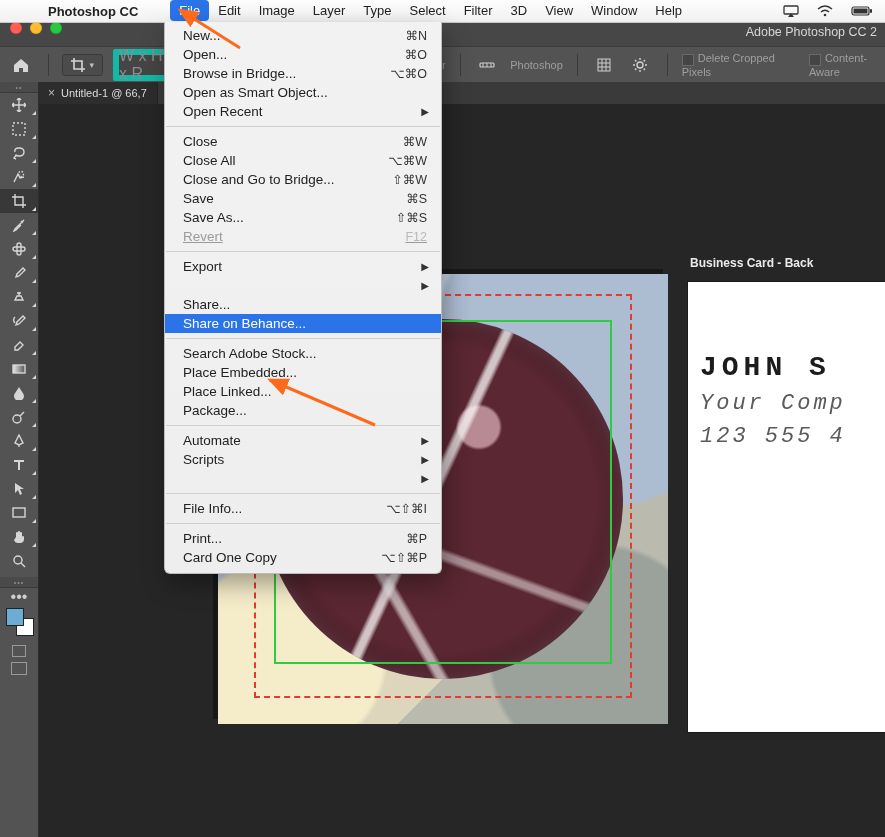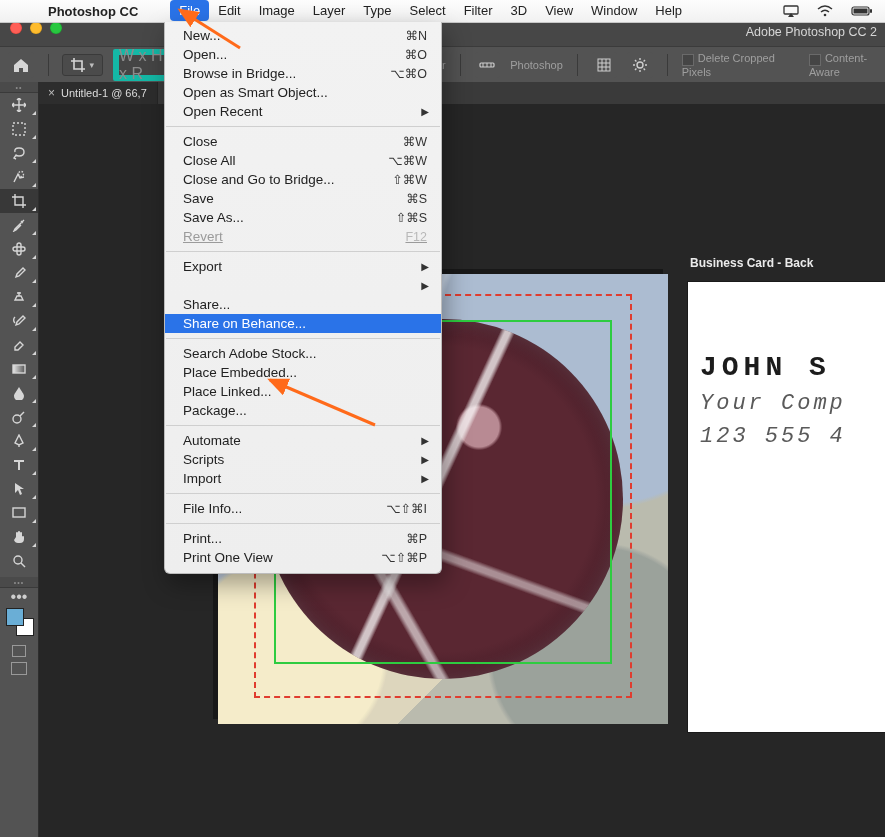--- a/index.html
+++ b/index.html
@@ -558,35 +558,34 @@
     <div class="dd-sep"></div>
     <div class="dd-row">
       <span class="label">Automate</span>
       <span class="arrow">▶</span>
     </div>
     <div class="dd-row">
       <span class="label">Scripts</span>
       <span class="arrow">▶</span>
     </div>
     <div class="dd-row">
-      <span class="label">Import</span>
       <span class="arrow">▶</span>
     </div>
     <div class="dd-sep"></div>
     <div class="dd-row">
       <span class="label">File Info...</span>
       <span class="short">⌥⇧⌘I</span>
     </div>
     <div class="dd-sep"></div>
     <div class="dd-row">
       <span class="label">Print...</span>
       <span class="short">⌘P</span>
     </div>
     <div class="dd-row">
-      <span class="label">Print One View</span>
+      <span class="label">Card One Copy</span>
       <span class="short">⌥⇧⌘P</span>
     </div>
   </div>
 
 <svg class="anno" style="left:130px; top:0px;" width="120" height="55">
   <defs>
       <marker id="ah1" markerWidth="8" markerHeight="8" refX="6" refY="3" orient="auto">
         <path d="M0 0 L7 3 L0 6 Z" fill="#ff6a1a"></path>
       </marker>
     </defs>

